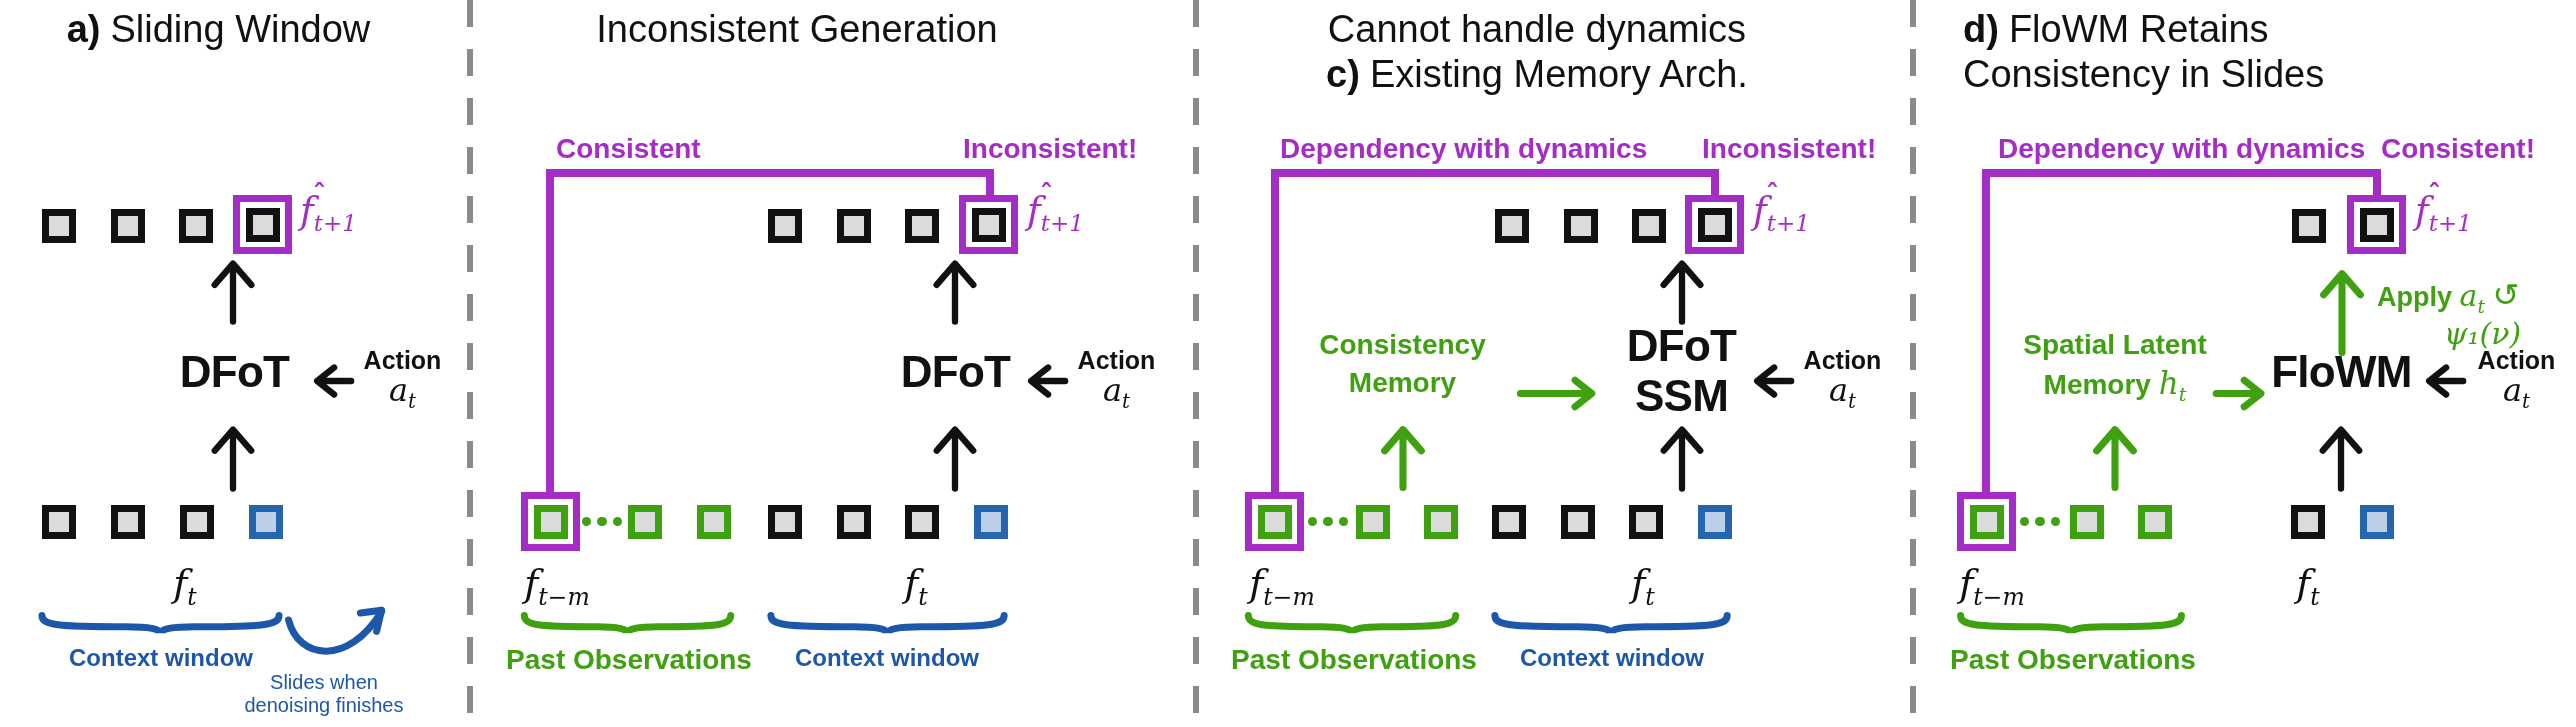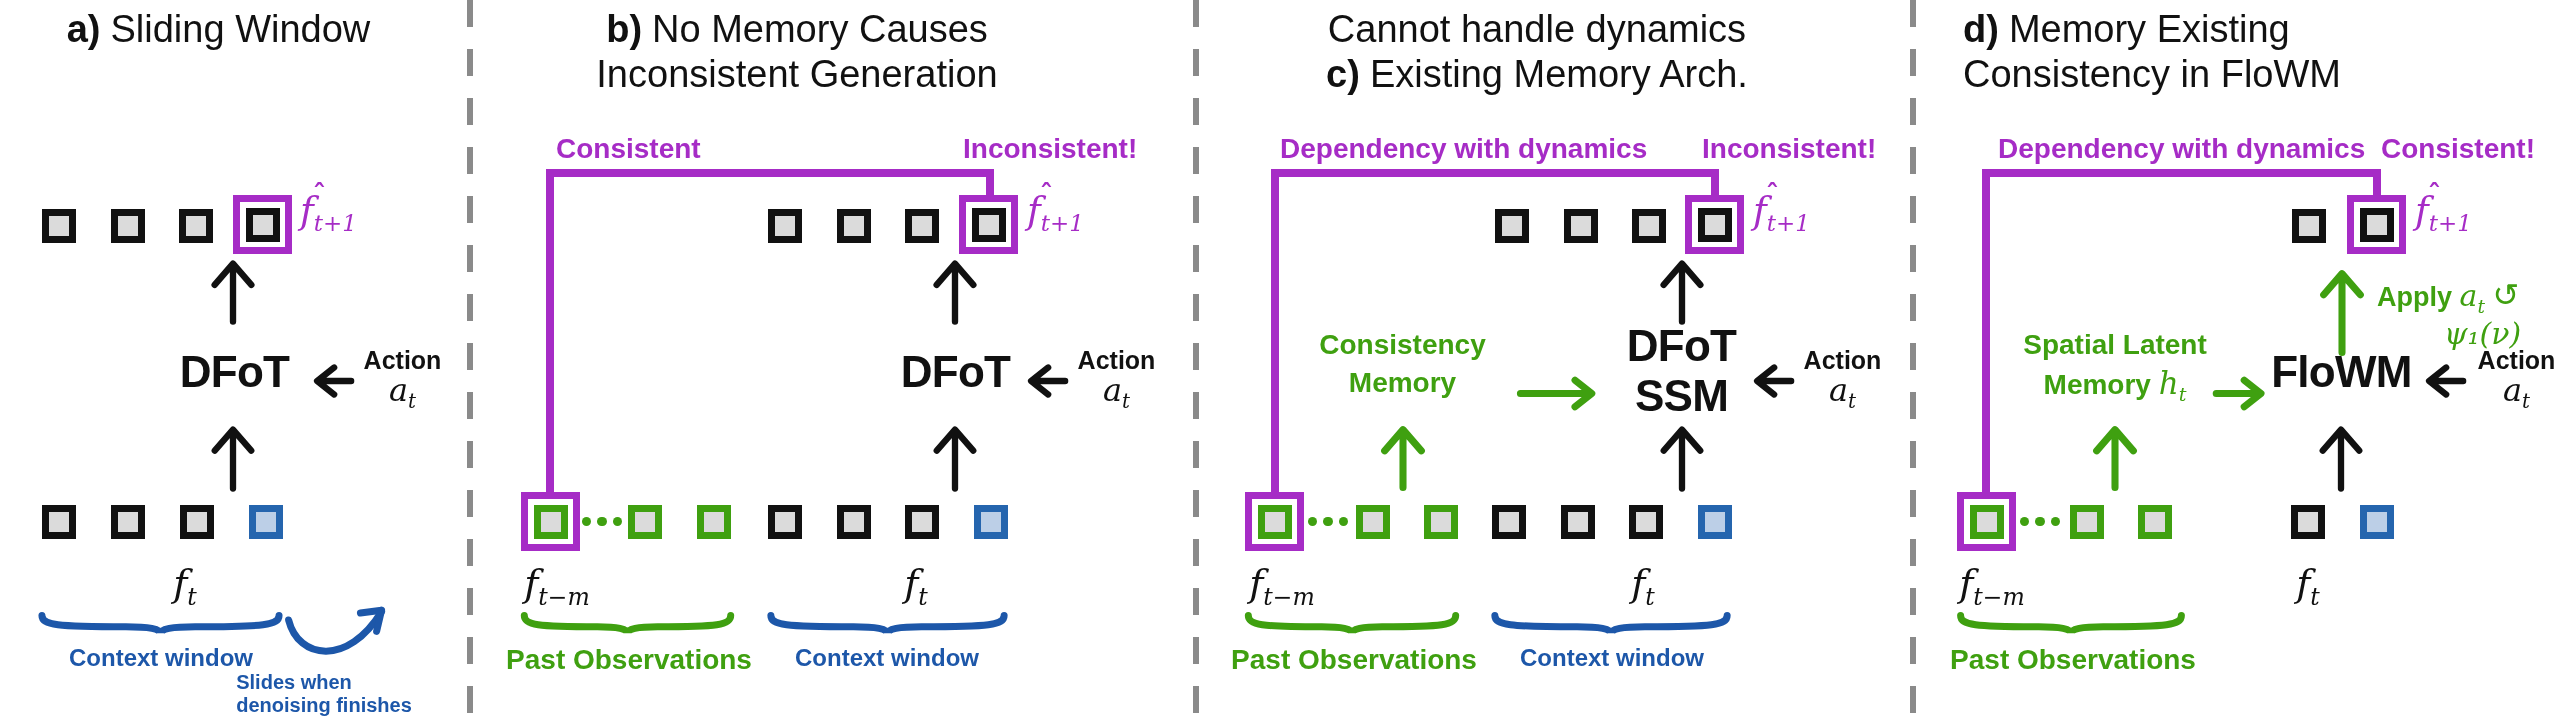--- a/index.html
+++ b/index.html
@@ -48,22 +48,22 @@
   .applyline .math-inline{font-weight:400;font-size:30px;}
   .applyline .loop{font-weight:400;font-size:32px;}
   .psiline{position:absolute;font-family:"DejaVu Serif",serif;font-style:italic;font-size:30px;
            color:var(--green,#3FA010);white-space:nowrap;margin-left:26px;}
   .memlabel{position:absolute;font-weight:700;font-size:28px;line-height:38px;color:var(--green,#3FA010);
             text-align:center;white-space:nowrap;}
   .memlabel .math-inline{font-weight:400;font-size:31px;}
   
   .dots{position:absolute;display:flex;gap:6.3px;}
   .dots .dot{width:9.2px;height:9.2px;border-radius:50%;background:var(--green,#3FA010);}
-  .slides{position:absolute;font-weight:700;font-size:20px;line-height:22.6px;color:var(--blue,#1D57A9);
-          white-space:nowrap;}
+  .slides{position:absolute;font-weight:400;font-size:20px;line-height:22.6px;color:var(--blue,#1D57A9);
+          text-align:center;white-space:nowrap;}
 </style>
 </head>
 <body>
 
 <div class="canvas">
 
   <div class="divider" style="left:467px"></div>
   <div class="divider" style="left:1193px"></div>
   <div class="divider" style="left:1910px"></div>
 
@@ -113,21 +113,20 @@
   <svg class="arr stroke-blue" style="left:283px;top:596px" width="107" height="72" viewBox="0 0 152 102">
     <path d="M8 34 C 22 90, 92 100, 140 22" fill="none" stroke="currentColor" stroke-width="10" stroke-linecap="round"></path>
     <path d="M140 20 L110 24 M140 20 L133 50" fill="none" stroke="currentColor" stroke-width="10" stroke-linecap="round"></path>
   </svg>
   <div class="slides cx" style="left:324px;top:671px">
     <div>Slides when</div>
     <div>denoising finishes</div>
   </div>
 
   <div class="title" style="left:501px;top:7px;width:592px">
-    <div><span class="marker">b)</span><span>No Memory Causes</span></div>
     <div>Inconsistent Generation</div>
   </div>
 
   <div class="mlabel" style="left:556px;top:133px">Consistent</div>
   <div class="mlabel" style="left:963px;top:133px">Inconsistent!</div>
 
   <div class="mline" style="left:546px;top:169px;width:448px;height:7.8px"></div>
   <div class="mline" style="left:546px;top:169px;width:7.8px;height:323px"></div>
   <div class="mline" style="left:986px;top:173px;width:7.8px;height:24px"></div>
 
@@ -260,22 +259,22 @@
     <path d="M2 3 C2 15 8 17 36 17 Q50 17 50 25 Q50 17 64 17 C92 17 98 15 98 3" fill="none" stroke="currentColor" stroke-width="7" vector-effect="non-scaling-stroke" stroke-linecap="round"></path>
   </svg>
   <div class="glabel cx" style="left:1354px;top:644px">Past Observations</div>
 
   <svg class="arr stroke-blue" style="left:1490px;top:613px;width:242px;height:21px" viewBox="0 0 100 26" preserveAspectRatio="none">
     <path d="M2 3 C2 15 8 17 36 17 Q50 17 50 25 Q50 17 64 17 C92 17 98 15 98 3" fill="none" stroke="currentColor" stroke-width="7" vector-effect="non-scaling-stroke" stroke-linecap="round"></path>
   </svg>
   <div class="blabel cx" style="left:1612px;top:644px">Context window</div>
 
   <div class="title" style="left:1963px;top:7px;width:606px;text-align:left">
-    <div><span class="marker">d)</span><span>Memory Existing</span></div>
-    <div>Consistency in FloWM</div>
+    <div><span class="marker">d)</span><span>FloWM Retains</span></div>
+    <div>Consistency in Slides</div>
   </div>
 
   <div class="mlabel" style="left:1998px;top:133px">Dependency with dynamics</div>
   <div class="mlabel" style="left:2381px;top:133px">Consistent!</div>
 
   <div class="mline" style="left:1982px;top:169px;width:399px;height:7.8px"></div>
   <div class="mline" style="left:1982px;top:169px;width:7.8px;height:323px"></div>
   <div class="mline" style="left:2373px;top:173px;width:7.8px;height:24px"></div>
 
   <div class="cell" style="left:2292px;top:209px"></div>

